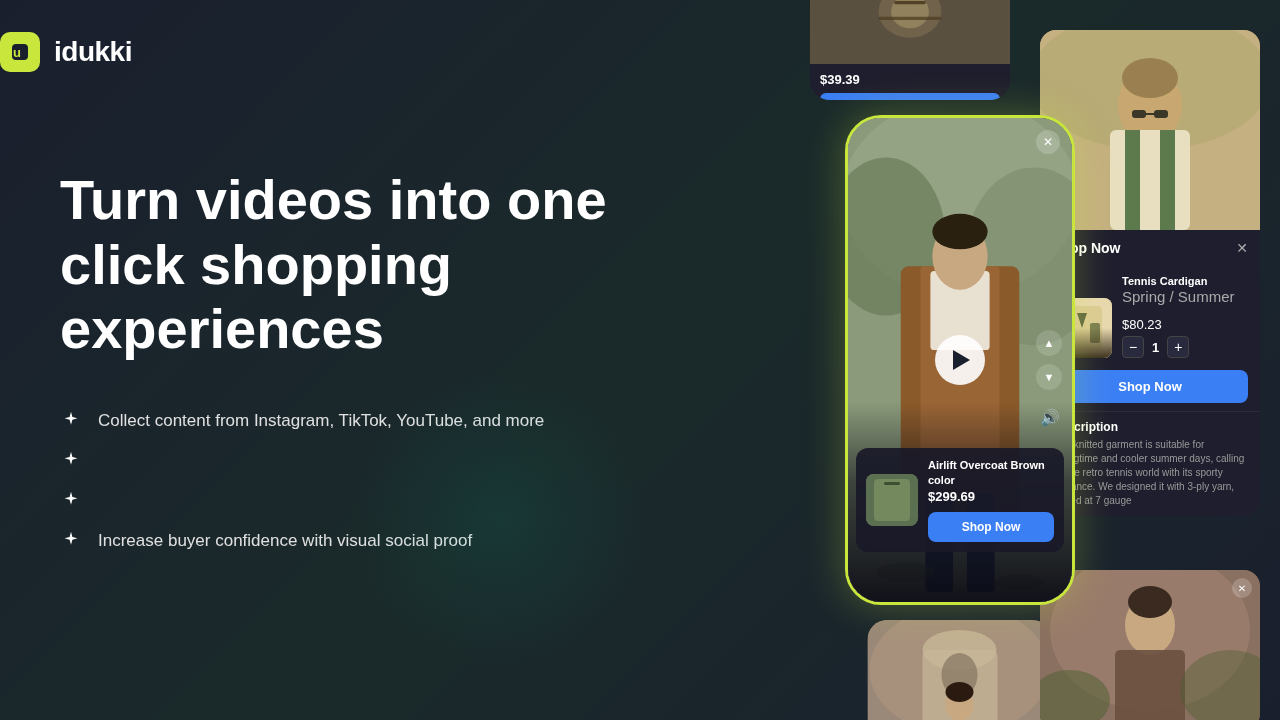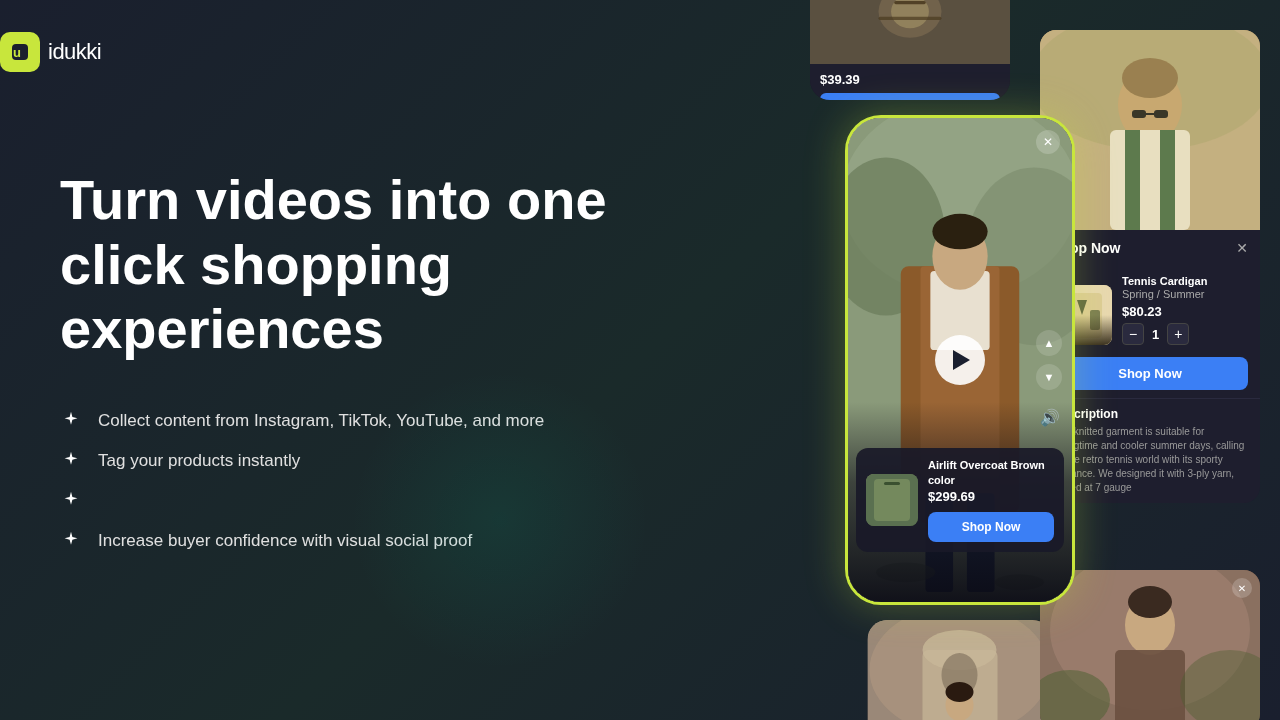--- a/index.html
+++ b/index.html
@@ -41,24 +41,25 @@
       border-radius: 10px;
       display: flex;
       align-items: center;
       justify-content: center;
       font-weight: 900;
       font-size: 18px;
       color: #1a1f2e;
     }
 
     .logo-text {
-      font-size: 22px;
-      font-weight: 400;
+      font-size: 28px;
+      font-weight: 700;
       color: #fff;
       letter-spacing: -0.5px;
+      margin-left: 6px;
     }
 
     .hero-title {
       font-size: 56px;
       font-weight: 800;
       line-height: 1.15;
       color: #fff;
       margin-bottom: 48px;
     }
 
@@ -393,29 +394,29 @@
     }
 
     .product-row-name {
       font-size: 11px;
       font-weight: 600;
       color: #fff;
       line-height: 1.3;
     }
 
     .product-row-sub {
-      font-size: 11px;
+      font-size: 15px;
       color: #aaa;
     }
 
     .product-row-price {
       font-size: 13px;
-      font-weight: 700;
-      color: #fff;
-      margin-top: 4px;
+      font-weight: 400;
+      color: #fff;
+      margin-top: 12px;
     }
 
     .qty-row {
       display: flex;
       align-items: center;
       gap: 8px;
       margin-top: 4px;
     }
 
     .qty-btn {
@@ -558,21 +559,20 @@
     <li class="feature-item">
       <svg class="sparkle-icon" viewBox="0 0 24 24">
         <path d="M12 2l1.5 5.5L19 9l-5.5 1.5L12 16l-1.5-5.5L5 9l5.5-1.5z" fill="#fff"></path>
       </svg>
       <span>Collect content from Instagram, TikTok, YouTube, and more</span>
     </li>
     <li class="feature-item">
       <svg class="sparkle-icon" viewBox="0 0 24 24">
         <path d="M12 2l1.5 5.5L19 9l-5.5 1.5L12 16l-1.5-5.5L5 9l5.5-1.5z" fill="#fff"></path>
       </svg>
-      <span>Tag your products instantly</span>
     </li>
     <li class="feature-item">
       <svg class="sparkle-icon" viewBox="0 0 24 24">
         <path d="M12 2l1.5 5.5L19 9l-5.5 1.5L12 16l-1.5-5.5L5 9l5.5-1.5z" fill="#fff"></path>
       </svg>
     </li>
     <li class="feature-item">
       <svg class="sparkle-icon" viewBox="0 0 24 24">
         <path d="M12 2l1.5 5.5L19 9l-5.5 1.5L12 16l-1.5-5.5L5 9l5.5-1.5z" fill="#fff"></path>
       </svg>

